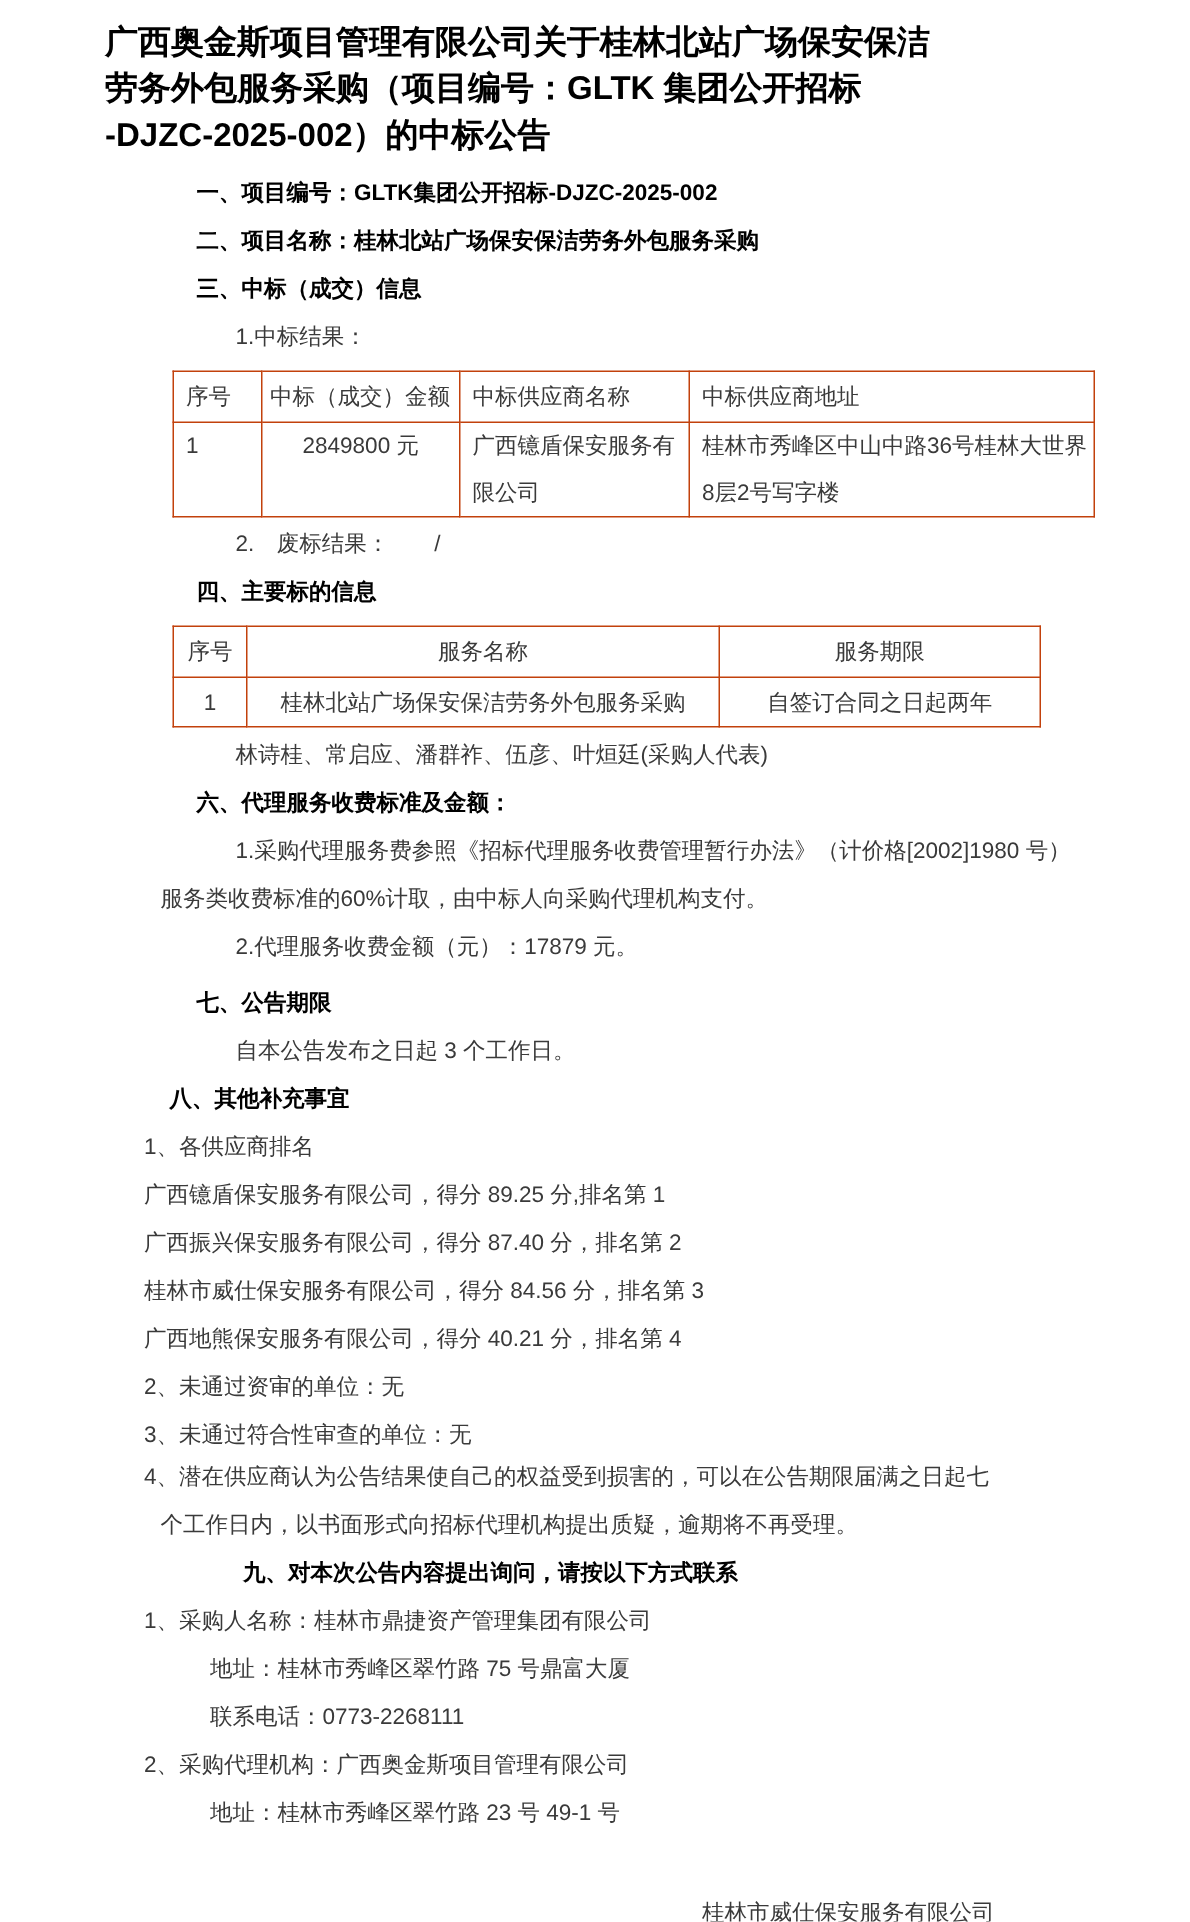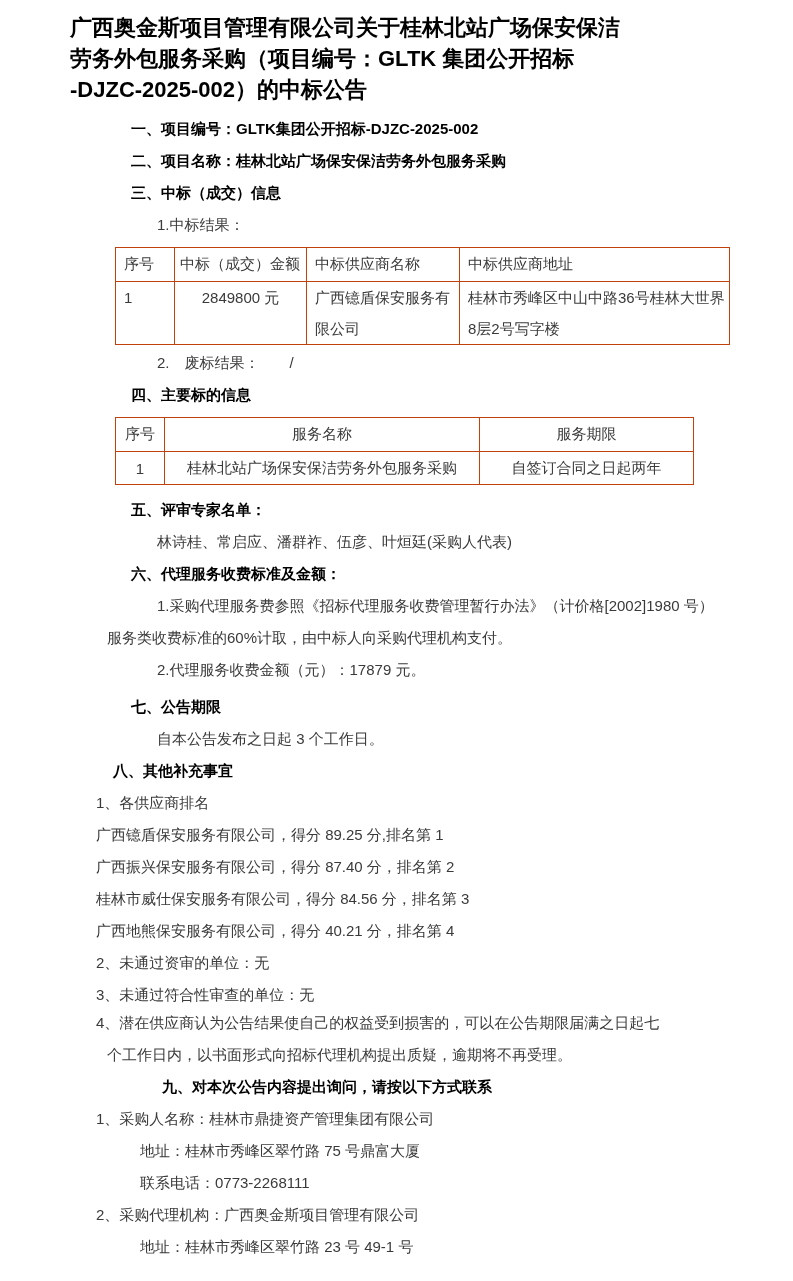--- a/index.html
+++ b/index.html
@@ -96,21 +96,20 @@
       <td class="c2">服务期限</td>
     </tr>
     <tr class="drow">
       <td class="c0">1</td>
       <td class="c1">桂林北站广场保安保洁劳务外包服务采购</td>
       <td class="c2">自签订合同之日起两年</td>
     </tr>
   </tbody>
     </table>
 
-  <p class="p iA bold g15">五、评审专家名单：</p>
   <p class="p iB g9">林诗桂、常启应、潘群祚、伍彦、叶烜廷(采购人代表)</p>
 
   <p class="p iA bold g9">六、代理服务收费标准及金额：</p>
   <p class="p iB g10">1.采购代理服务费参照《招标代理服务收费管理暂行办法》（计价格[2002]1980 号）</p>
   <p class="p iD g8">服务类收费标准的60%计取，由中标人向采购代理机构支付。</p>
   <p class="p iB g8">2.代理服务收费金额（元）：17879 元。</p>
 
   <p class="p iA bold g17">七、公告期限</p>
   <p class="p iB g8">自本公告发布之日起 3 个工作日。</p>
 

